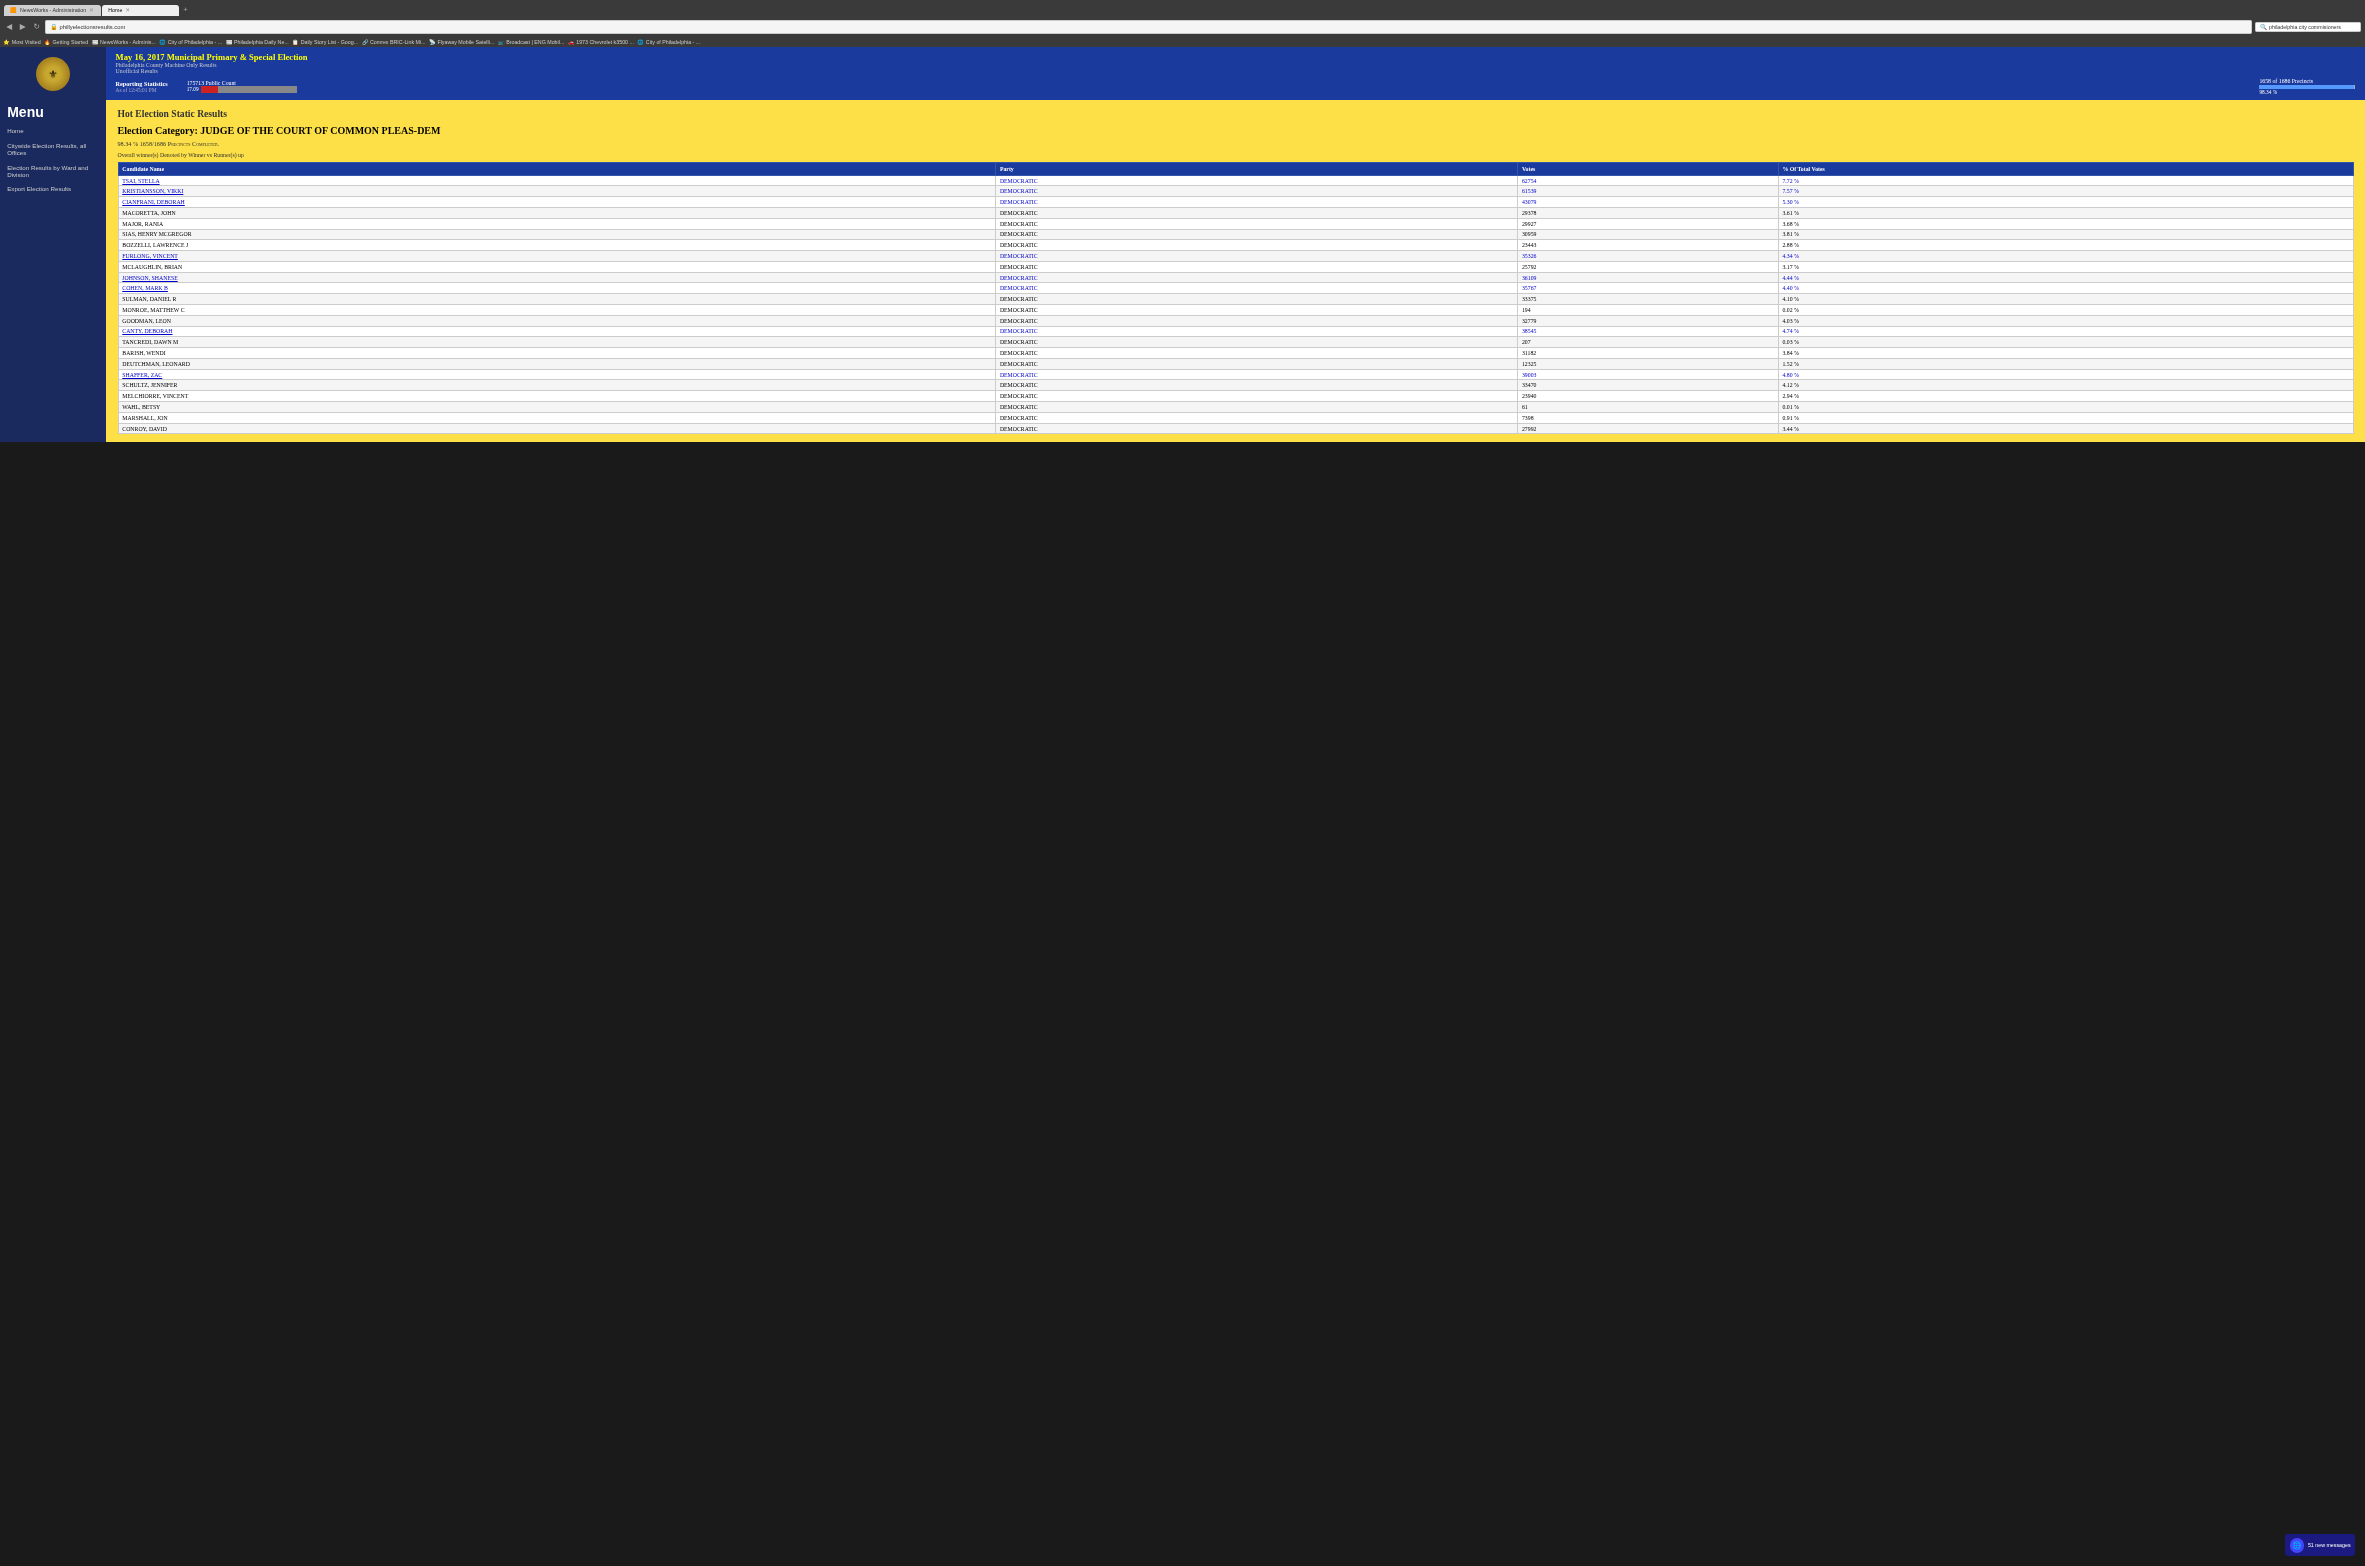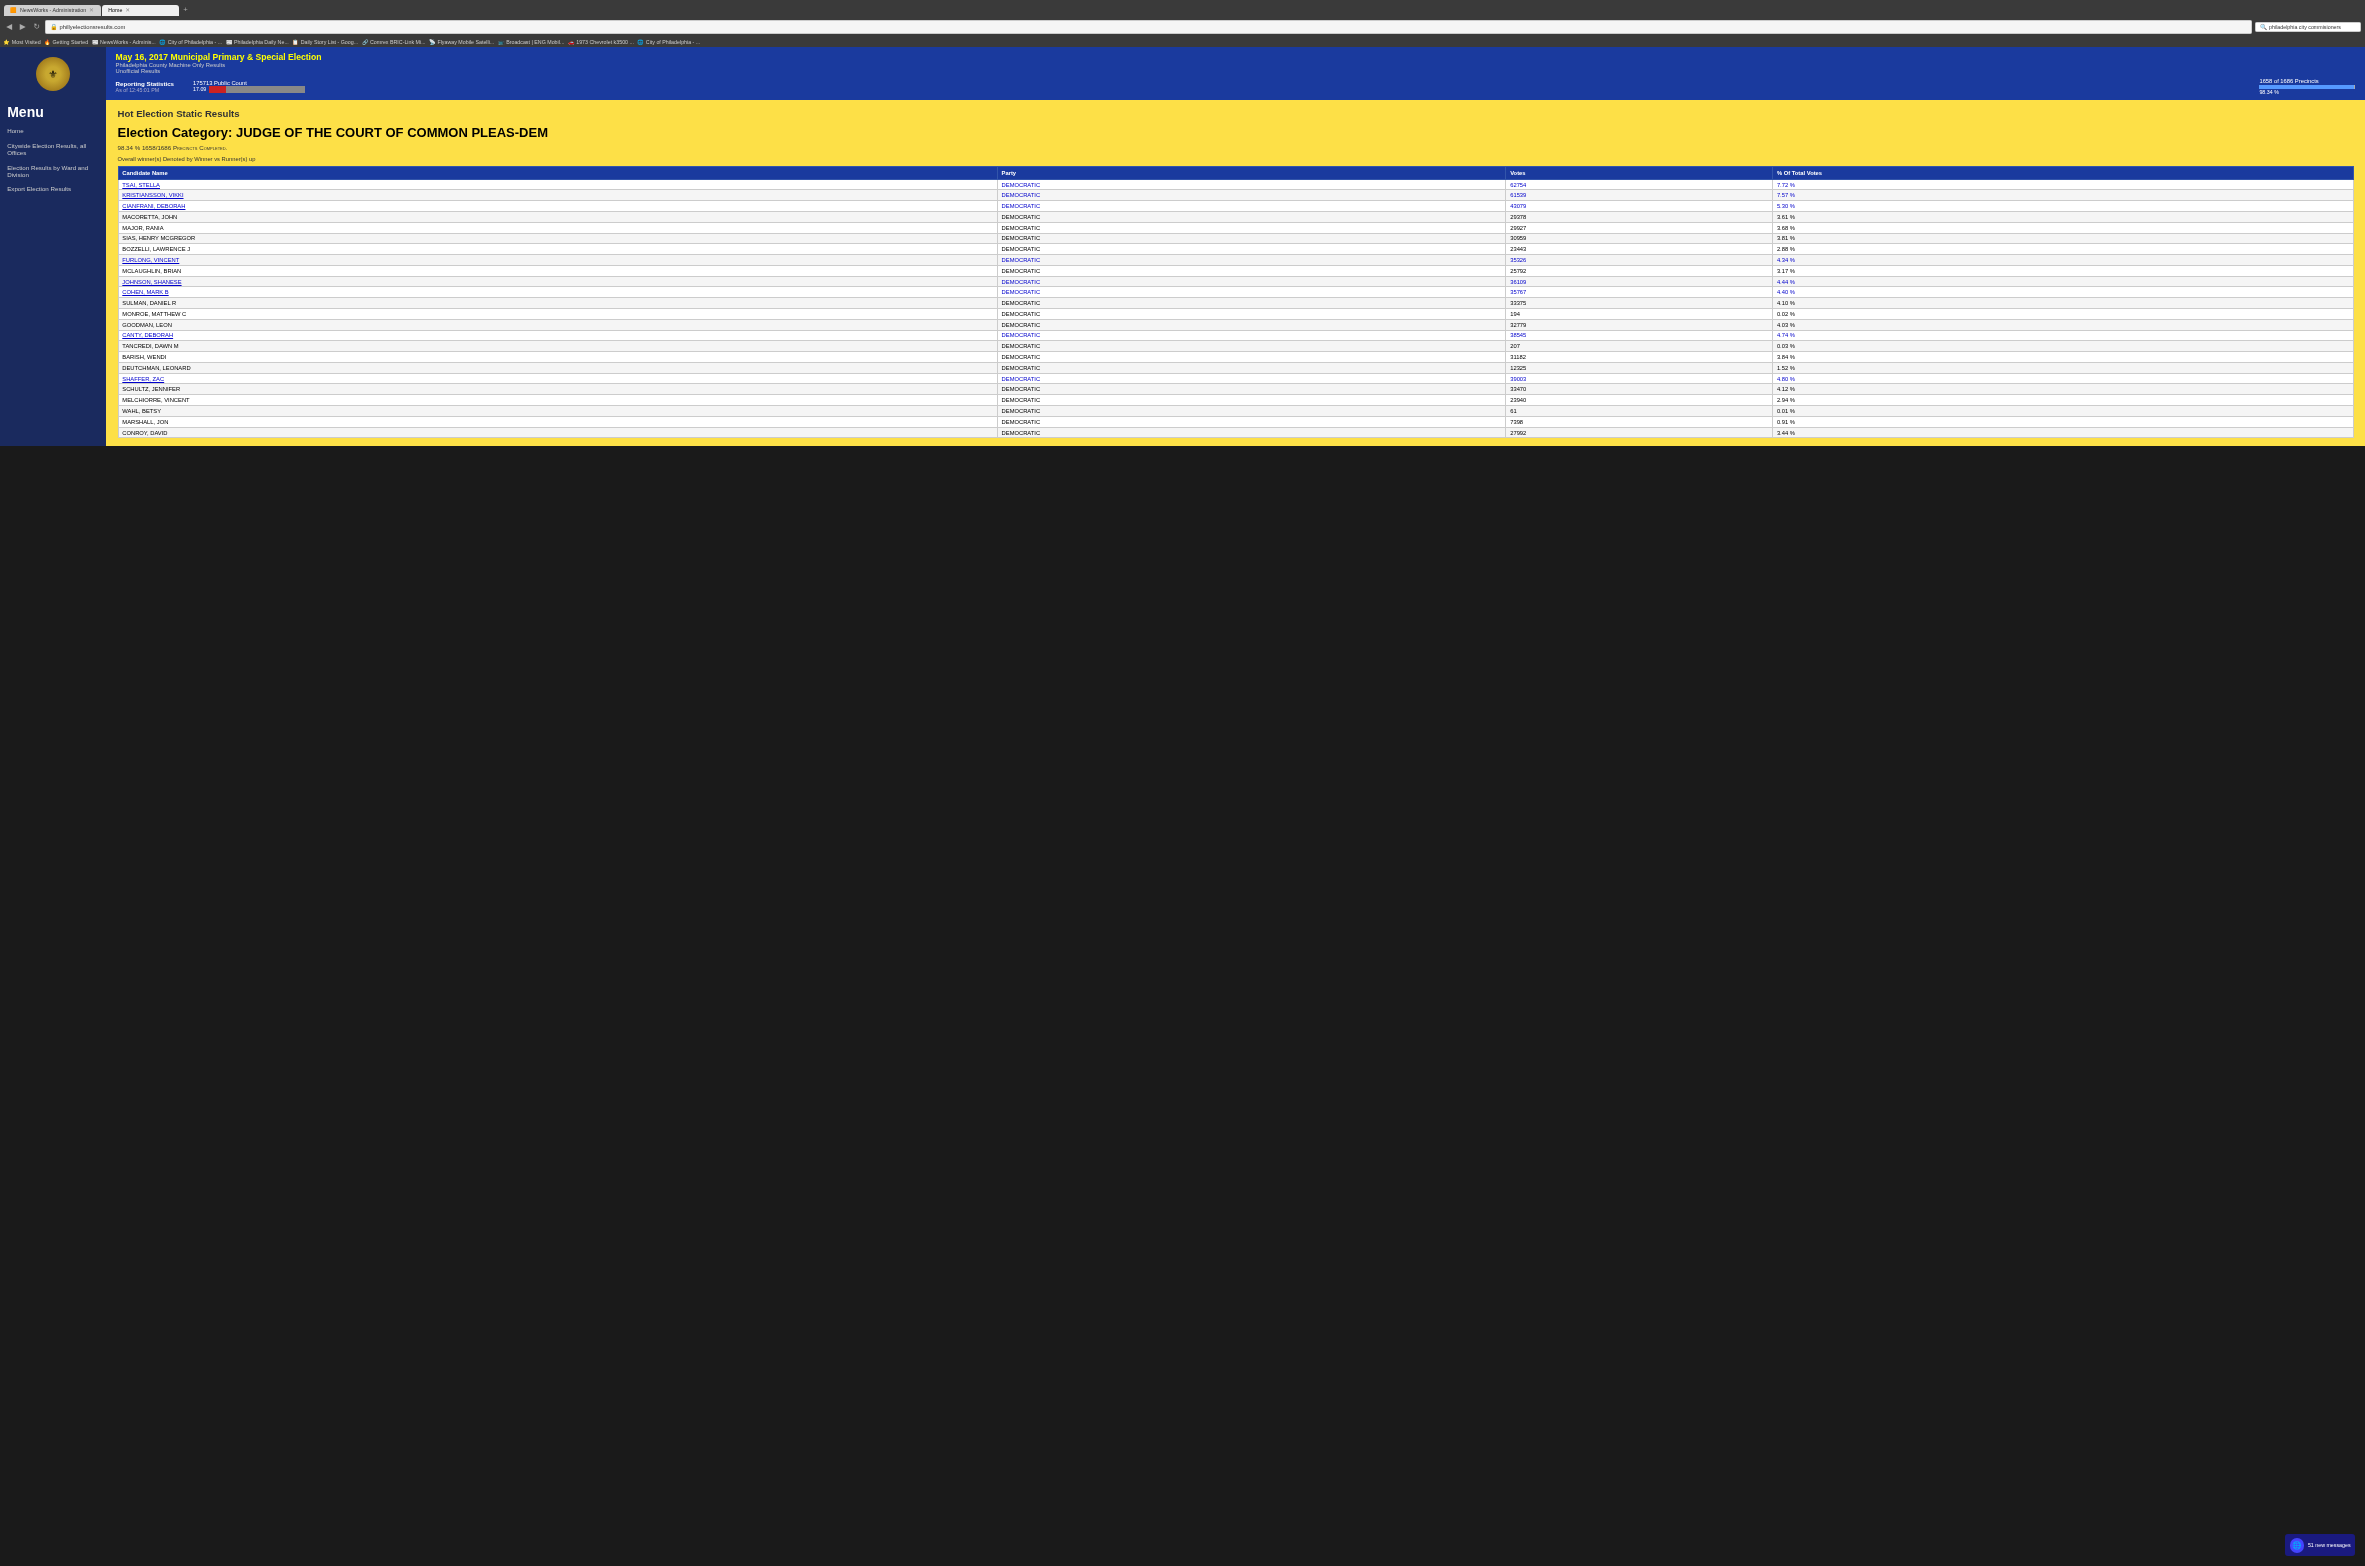--- a/index.html
+++ b/index.html
@@ -41,21 +41,21 @@
     .progress-bar-fill { height: 100%; background: #cc2222; }
     .progress-pct { font-size: 5.3px; color: #fff; }
     .precincts-info { font-size: 5.8px; color: #fff; margin-left: auto; }
     .precincts-bar-wrap { width: 96px; height: 4.8px; background: #aaa; margin-top: 1px; }
     .precincts-bar-fill { height: 100%; background: #5599ff; width: 98.34%; }
     .precincts-pct { font-size: 5.3px; color: #fff; }
 
     
     .main-content { flex: 1; padding: 7.7px 11.5px; background: #fde047; }
     .page-title { font-size: 9.6px; font-weight: bold; color: #333; margin-bottom: 6.7px; }
-    .election-category { font-size: 13px; font-weight: bold; color: #000; margin-bottom: 3.8px; }
+    .election-category { font-size: 10px; font-weight: bold; color: #000; margin-bottom: 3.8px; }
     .precincts-completed { font-size: 6.2px; color: #333; margin-bottom: 4.8px; font-variant: small-caps; }
     .winner-note { font-size: 5.8px; color: #333; margin-bottom: 3.8px; }
 
     
     .results-table { width: 100%; border-collapse: collapse; font-size: 5.8px; }
     .results-table th { background: #1a3a9e; color: #fff; padding: 2.9px 3.8px; text-align: left; font-size: 5.8px; border: 0.5px solid #3355aa; }
     .results-table td { padding: 1.9px 3.8px; border: 0.5px solid #ccc; background: #fff; }
     .results-table tr:nth-child(even) td { background: #f5f5f5; }
     .results-table .winner-row td { color: #0000cc; }
     .results-table .winner-row td:first-child { color: #0000cc; text-decoration: underline; }
@@ -123,21 +123,21 @@
       <span>Citywide Election Results, all Offices</span>
     </a>
     <a class="sidebar-item" href="#">
       <span>Election Results by Ward and Division</span>
     </a>
     <a class="sidebar-item" href="#">
       <span>Export Election Results</span>
     </a>
   </div>
 
-  <div style="flex:1;">
+  <div style="flex:1;font-family:Liberation Serif, serif;">
 
     <div class="header-banner">
       <div class="election-title">May 16, 2017 Municipal Primary &amp; Special Election</div>
       <div class="sub-title">Philadelphia County Machine Only Results</div>
       <div class="sub-title">Unofficial Results</div>
       <div class="reporting-stats">
         <div>
           <div class="stats-label">Reporting Statistics</div>
           <div class="stats-date">As of 12:45:01 PM</div>
         </div>

